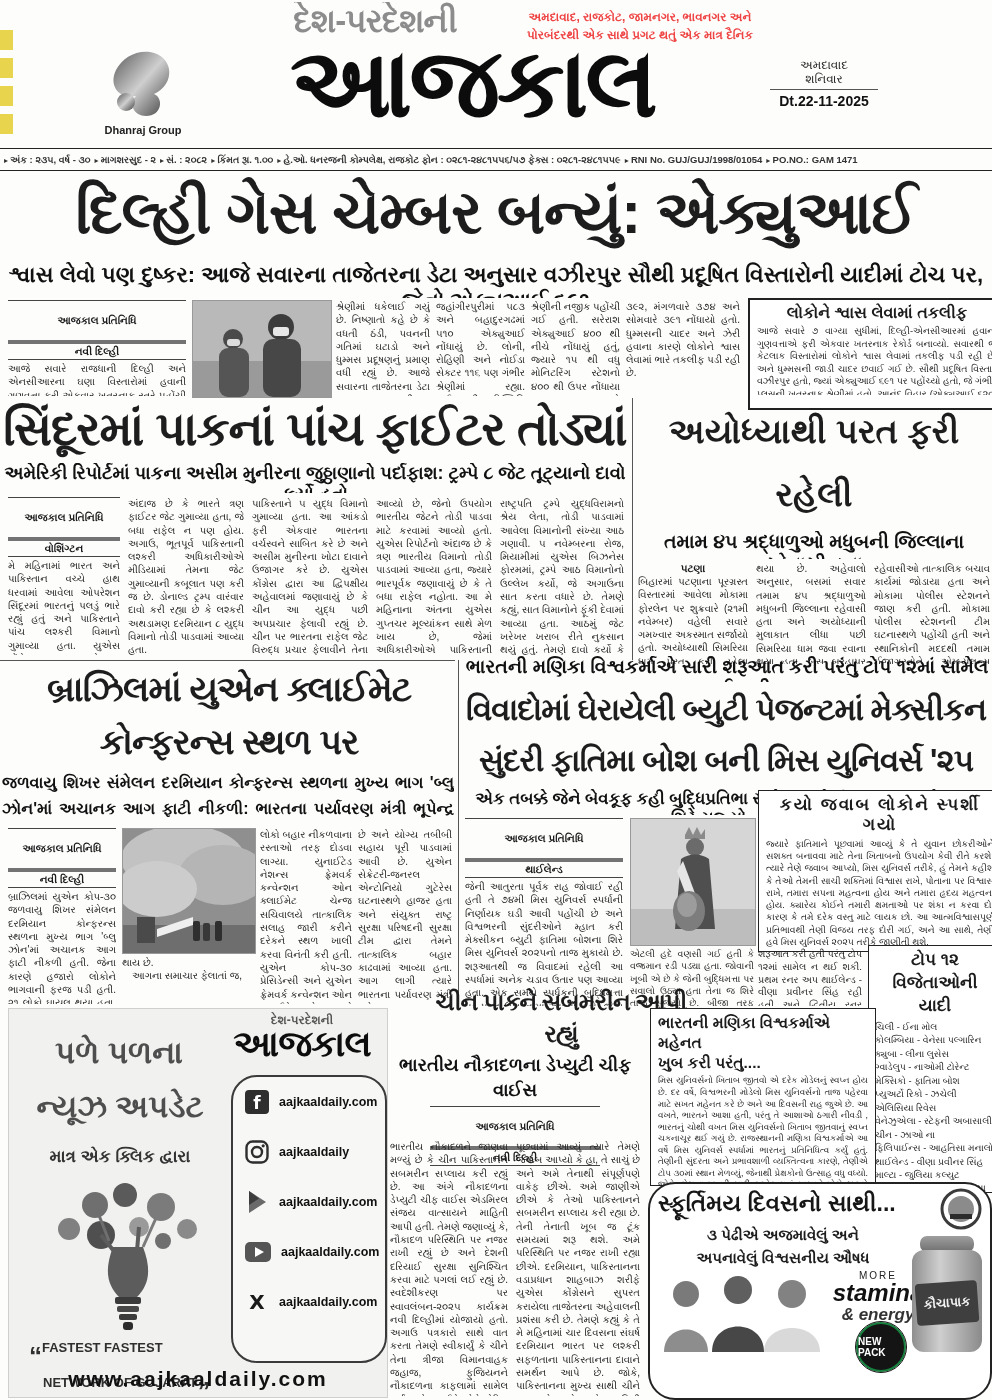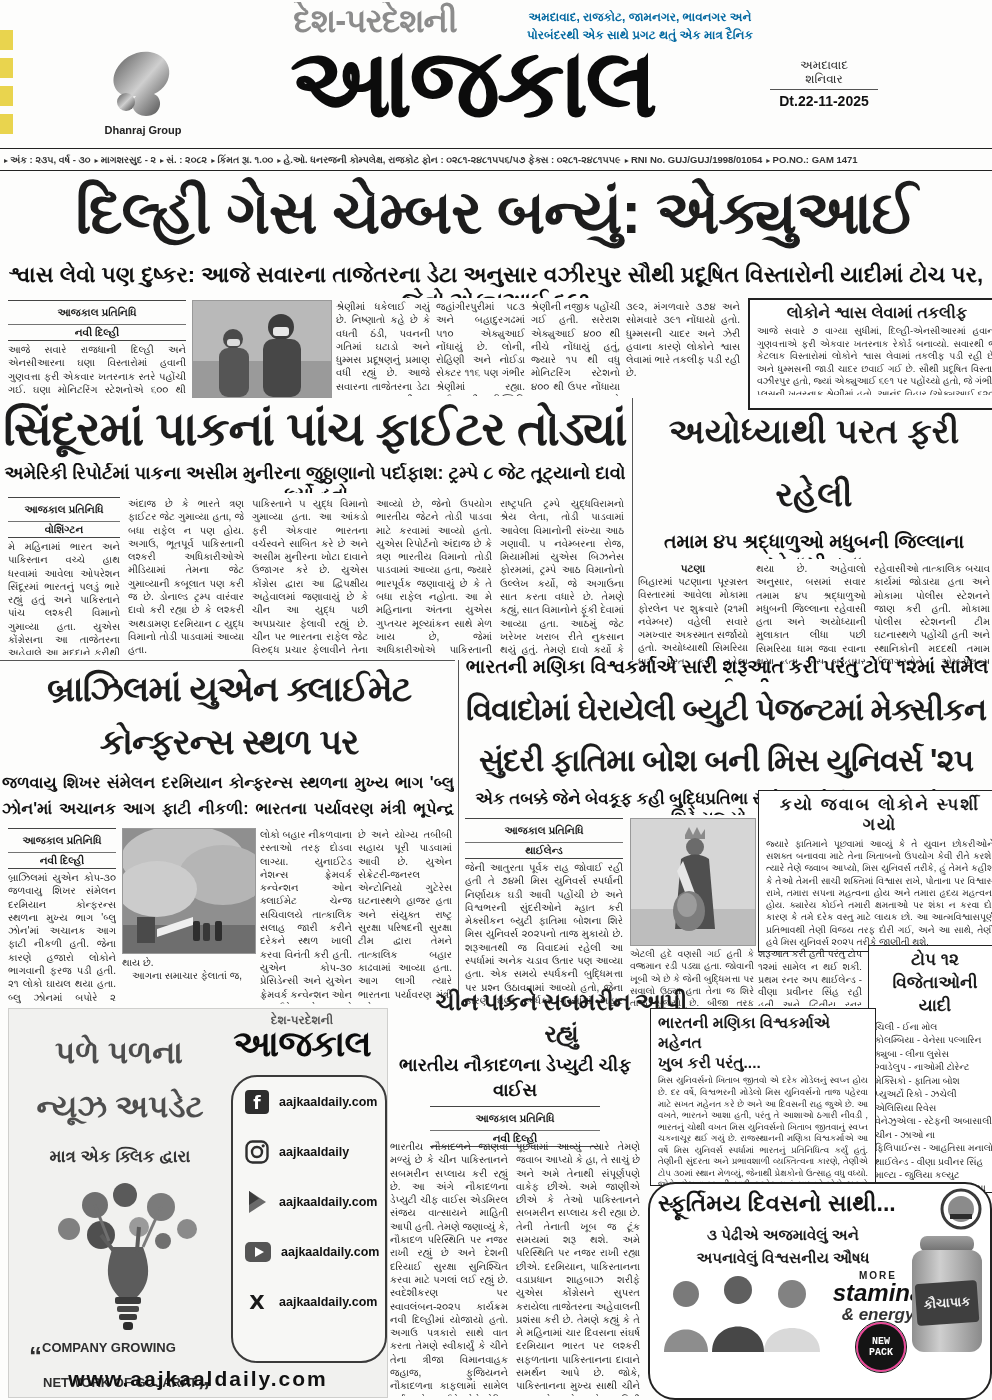--- a/index.html
+++ b/index.html
@@ -1,21 +1,21 @@
 <!DOCTYPE html>
 <html><head>
 <meta charset="utf-8">
 <style>
   html,body{margin:0;padding:0;background:#e8e8e8;}
   .page{position:relative;width:992px;height:1400px;margin:0 auto;background:#fdfdfc;color:#1b1b1b;
         font-family:"Liberation Sans","DejaVu Sans",sans-serif;overflow:hidden;}
   .abs{position:absolute;}
   .ctr{text-align:center;}
   .bt{font-size:10px;line-height:1.33;text-align:justify;overflow:hidden;color:#222;}
-  .byline{font-weight:bold;font-size:10.5px;text-align:center;border-top:1px solid #444;border-bottom:1px solid #737373;padding:5px 0;margin-bottom:1px;}
+  .byline{font-weight:bold;font-size:10.5px;text-align:center;border-top:1px solid #444;border-bottom:4px solid #737373;padding:13px 0;margin-bottom:1px;}
   .dateline{font-weight:bold;font-size:10.5px;text-align:center;border-bottom:1px solid #444;padding-bottom:1px;margin-bottom:2px;}
   .headline{font-weight:900;color:#1d1d1d;letter-spacing:-1px;overflow:hidden;}
   .subhead{font-weight:bold;color:#111;overflow:hidden;}
   .box{border:2px solid #222;background:#fff;overflow:hidden;}
   .rule-v{background:#555;width:1px;}
   .rule-h{background:#555;height:1px;}
   .infostrip{border-top:1.5px solid #222;border-bottom:1.5px solid #222;font-size:9.5px;font-weight:bold;color:#333;
              display:flex;align-items:center;gap:4px;white-space:nowrap;overflow:hidden;padding:0 4px;}
   .infostrip span.it::before{content:"▸ ";font-size:8px;}
   .photo{background:linear-gradient(180deg,#cfcfcf,#9f9f9f);overflow:hidden;border:1px solid #999;}
@@ -51,21 +51,21 @@
         </defs>
       <path d="M46 2 C70 6 72 34 50 44 C60 48 58 66 42 66 C30 66 24 54 32 46 C16 50 4 36 12 20 C18 8 32 0 46 2 Z" fill="url(#g1)"></path>
       <circle cx="22" cy="52" r="9" fill="url(#g1)"></circle>
     </svg>
     <div class="abs ctr" style="left:84px;top:124px;width:118px;font-size:11px;font-weight:bold;color:#222;">Dhanraj Group</div>
 
     <div class="abs ctr gray" style="left:220px;top:2px;width:310px;font-size:33px;font-weight:900;letter-spacing:-1px;overflow:hidden;height:44px;">દેશ-પરદેશની</div>
 
     <div class="abs ctr" style="left:185px;top:30px;width:575px;height:118px;font-size:96px;font-weight:900;letter-spacing:-3px;line-height:1.1;color:#0c0c0c;overflow:hidden;">આજકાલ</div>
 
-    <div class="abs ctr" style="left:505px;top:8px;width:270px;font-size:12px;font-weight:bold;line-height:1.5;color:#0369a1;">
+    <div class="abs ctr" style="left:505px;top:8px;width:270px;font-size:12px;font-weight:bold;line-height:1.5;color:#ef4444;">
       <div>અમદાવાદ, રાજકોટ, જામનગર, ભાવનગર અને</div>
       <div>પોરબંદરથી એક સાથે પ્રગટ થતું એક માત્ર દૈનિક</div>
     </div>
 
     <div class="abs ctr" style="left:770px;top:58px;width:108px;">
       <div style="font-size:12px;color:#222;">અમદાવાદ</div>
       <div style="font-size:12px;color:#222;border-bottom:1px solid #555;padding-bottom:3px;margin-bottom:3px;">શનિવાર</div>
       <div style="font-size:14px;font-weight:bold;color:#111;">Dt.22-11-2025</div>
     </div>
   </div>
@@ -294,21 +294,21 @@
       <rect x="74" y="129" width="22" height="6" rx="2" fill="#474747"></rect>
       <rect x="76" y="137" width="18" height="6" rx="2" fill="#3a3a3a"></rect>
       <rect x="80" y="145" width="10" height="8" rx="3" fill="#2c2c2c"></rect>
       <line x1="58" y1="58" x2="74" y2="78" stroke="#5c5c5c" stroke-width="4"></line>
       <line x1="96" y1="50" x2="94" y2="74" stroke="#5c5c5c" stroke-width="4"></line>
       <line x1="118" y1="30" x2="100" y2="70" stroke="#7b7b7b" stroke-width="3"></line>
       <line x1="52" y1="28" x2="66" y2="64" stroke="#6f6f6f" stroke-width="3"></line>
     </svg>
 
     <div class="abs" style="left:20px;top:330px;width:200px;font-size:13px;font-weight:900;color:#2f2f2f;line-height:1.35;">
-      <span class="quote">COMPANY GROWING</span><br>
+      <span class="quote">FASTEST FASTEST</span><br>
       <span class="quote-end" style="margin-left:14px;">NETWORK OF GUJARAT</span>
     </div>
 
     <div class="abs ctr" style="left:0;top:358px;width:378px;font-size:21px;font-weight:900;letter-spacing:2px;color:#111;">www.aajkaaldaily.com</div>
   </div>
 
   <div class="abs ctr headline" style="left:388px;top:986px;width:254px;height:64px;font-size:24px;line-height:1.35;margin-left:46px;">
     <div>ચીન પાકને સબમરીન આપી રહ્યું</div>
 
   </div>
@@ -346,26 +346,26 @@
     <svg style="position:absolute;left:4px;top:88px;" width="170" height="80" viewBox="0 0 170 80">
       <circle cx="32" cy="22" r="13" fill="#7a7a7a"></circle>
         <path d="M10 80 C10 50 54 50 54 80 Z" fill="#8d8d8d"></path>
       <circle cx="84" cy="18" r="14" fill="#5f5f5f"></circle>
         <path d="M58 80 C58 46 110 46 110 80 Z" fill="#474747"></path>
       <circle cx="138" cy="22" r="14" fill="#828282"></circle>
         <path d="M110 80 C110 48 166 48 166 80 Z" fill="#d9d9d9"></path>
     </svg>
 
     <div style="position:absolute;left:178px;top:86px;width:100px;">
-      <div class="ctr" style="font-size:10px;font-weight:bold;letter-spacing:2px;color:#222;">MORE</div>
+      <div class="ctr" style="font-size:10px;font-weight:normal;letter-spacing:2px;color:#222;">MORE</div>
       <div class="ctr" style="font-size:24px;font-weight:900;font-style:italic;color:#111;line-height:1;">stamina</div>
       <div class="ctr" style="font-size:17px;font-weight:900;font-style:italic;color:#333;">&amp; energy</div>
     </div>
 
-    <div style="position:absolute;left:206px;top:138px;width:46px;height:46px;border-radius:50%;background:#141414;color:#fff;display:flex;flex-direction:column;align-items:center;justify-content:center;border:2px solid #ec4899;outline:1.5px solid #141414;font-family:Liberation Mono, monospace;">
+    <div style="position:absolute;left:206px;top:138px;width:46px;height:46px;border-radius:50%;background:#141414;color:#fff;display:flex;flex-direction:column;align-items:flex-start;justify-content:center;border:2px solid #15803d;outline:1.5px solid #141414;">
       <span style="font-size:10px;font-weight:bold;line-height:1.1;">NEW</span>
       <span style="font-size:10px;font-weight:bold;line-height:1.1;">PACK</span>
     </div>
 
     <div style="position:absolute;left:262px;top:52px;width:70px;height:118px;">
       <div style="position:absolute;left:8px;top:0;width:54px;height:16px;border-radius:7px;background:linear-gradient(180deg,#9f9f9f,#6f6f6f);"></div>
       <div style="position:absolute;left:0;top:14px;width:70px;height:102px;border-radius:12px;background:linear-gradient(90deg,#8f8f8f,#cfcfcf 40%,#8a8a8a);"></div>
       <div style="position:absolute;left:4px;top:46px;width:62px;height:42px;background:#3f3f3f;border-radius:4px;transform:rotate(-4deg);display:flex;align-items:center;justify-content:center;">
         <span style="color:#f3f3f3;font-size:13px;font-weight:900;">કૌચાપાક</span>
       </div>

